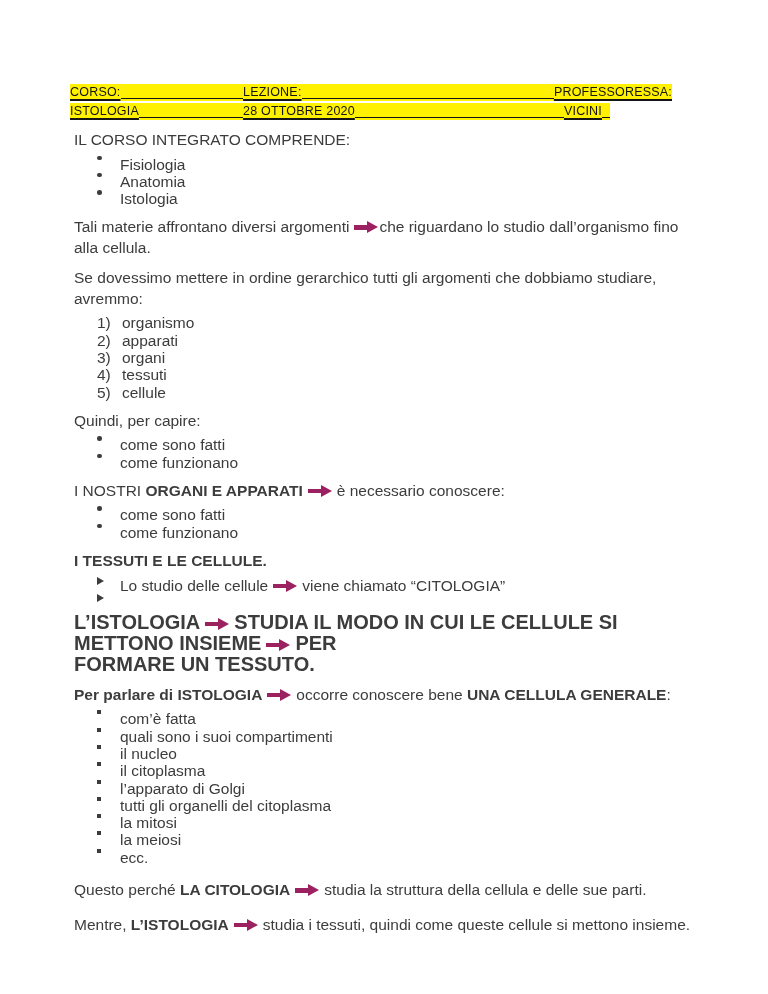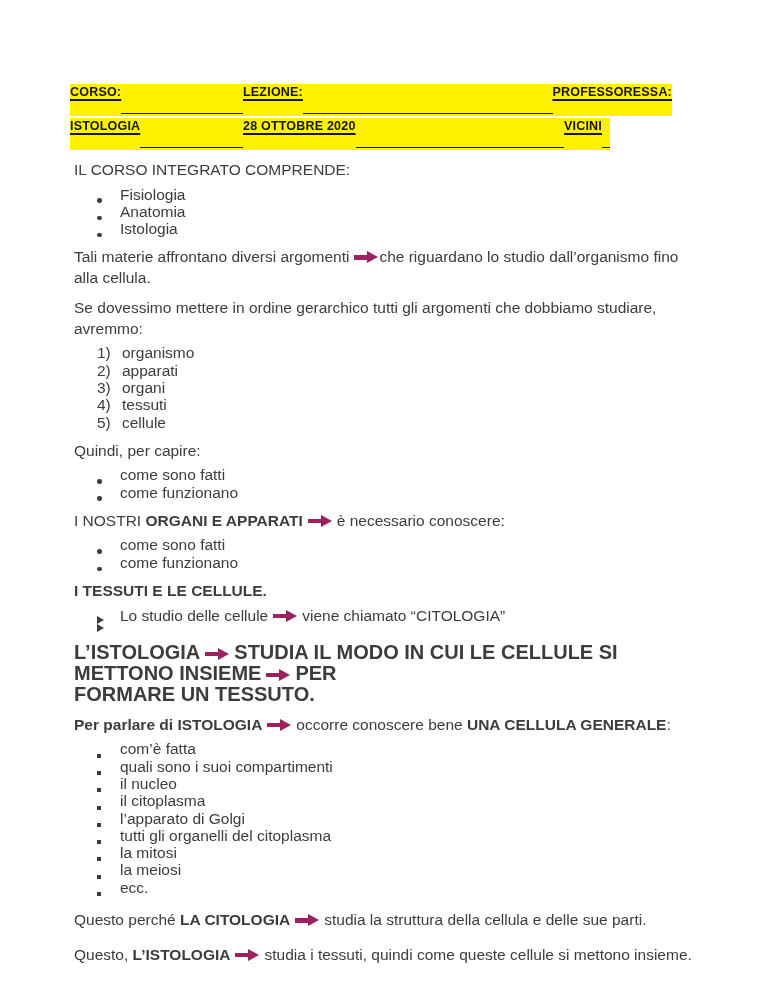--- a/index.html
+++ b/index.html
@@ -17,22 +17,22 @@
     background:#ffffff;
     font-family:"Liberation Sans",sans-serif;
     color:var(--text);
     font-size:15.5px;
     overflow:hidden;
   }
   
   .hl-row{
     display:flex;
     background:var(--hl);
-    height:32px;line-height:17px;
-    font-weight:bold;font-size:12.5px;
+    height:17px;line-height:17px;
+    font-weight:normal;font-size:12.5px;
     color:var(--ink);
     letter-spacing:.2px;
   }
   .row1{width:602px;}
   .row2{width:540px;margin-top:2px;}
   .hcell{display:flex;}
   .hc1{width:173px;}
   .hc2{flex:1;}
   .hc3{flex:none;}
   .hl-label{
@@ -62,21 +62,21 @@
   }
   .arrow::after{
     content:"";position:absolute;right:0;top:0;
     border-top:6px solid transparent;
     border-bottom:6px solid transparent;
     border-left:11px solid var(--arrow);
   }
   .arrow.snug{margin-right:1px;}
   
   .list{margin:5px 0 0;padding:0 0 0 27px;list-style:none;}
-  .list li{display:flex;line-height:17.3px;align-items:flex-end;}
+  .list li{display:flex;line-height:17.3px;align-items:flex-start;}
   .mk{width:23px;flex:none;display:flex;align-items:center;}
   .mk .dot{width:4.5px;height:4.5px;border-radius:50%;background:var(--text);}
   .mk .sq{width:4px;height:4px;background:var(--text);}
   .mk .tri{
     width:0;height:0;
     border-top:4.5px solid transparent;
     border-bottom:4.5px solid transparent;
     border-left:7.5px solid var(--text);
   }
   .numcol{width:25px;flex:none;}
@@ -299,17 +299,17 @@
   </ul>
 
   <p class="p last">
     <span class="line">
       <span>Questo perché </span><span class="b">LA CITOLOGIA</span><span class="arrow"></span><span>studia la struttura della cellula e delle sue parti.</span>
     </span>
   </p>
 
   <p class="p last">
     <span class="line">
-      <span>Questo, </span><span class="b">L’ISTOLOGIA</span><span class="arrow"></span><span>studia i tessuti, quindi come queste cellule si mettono insieme.</span>
+      <span>Mentre, </span><span class="b">L’ISTOLOGIA</span><span class="arrow"></span><span>studia i tessuti, quindi come queste cellule si mettono insieme.</span>
     </span>
   </p>
 
 </div>
 
 </body></html>

